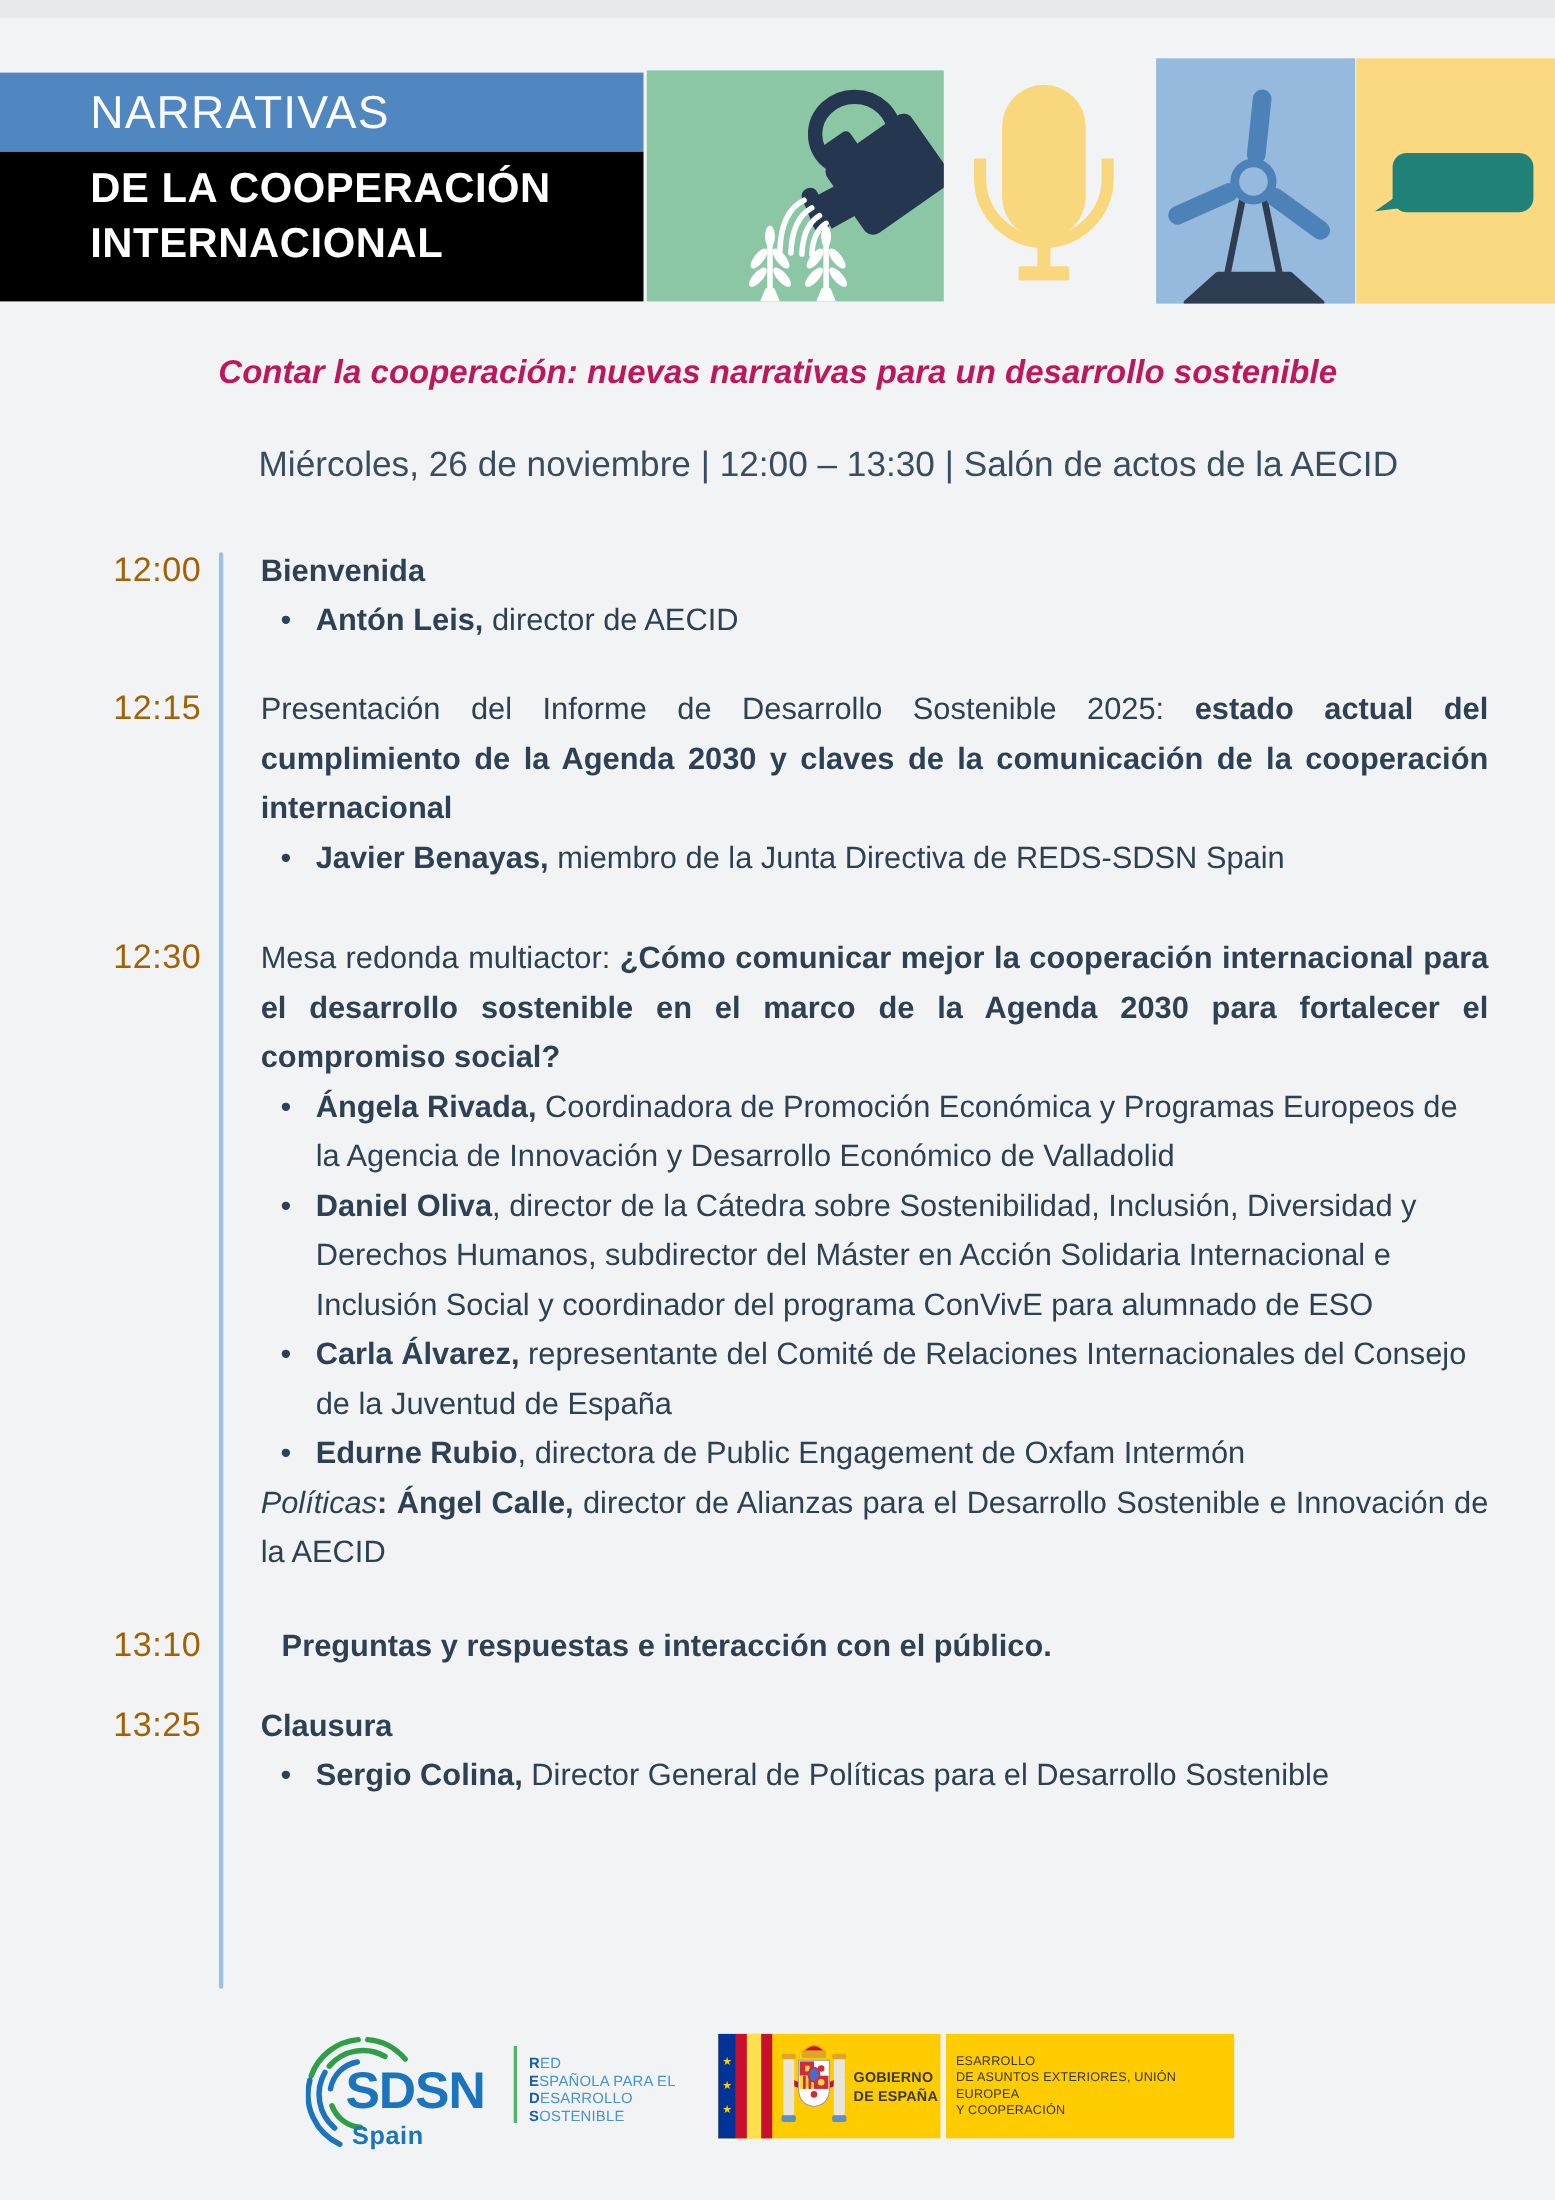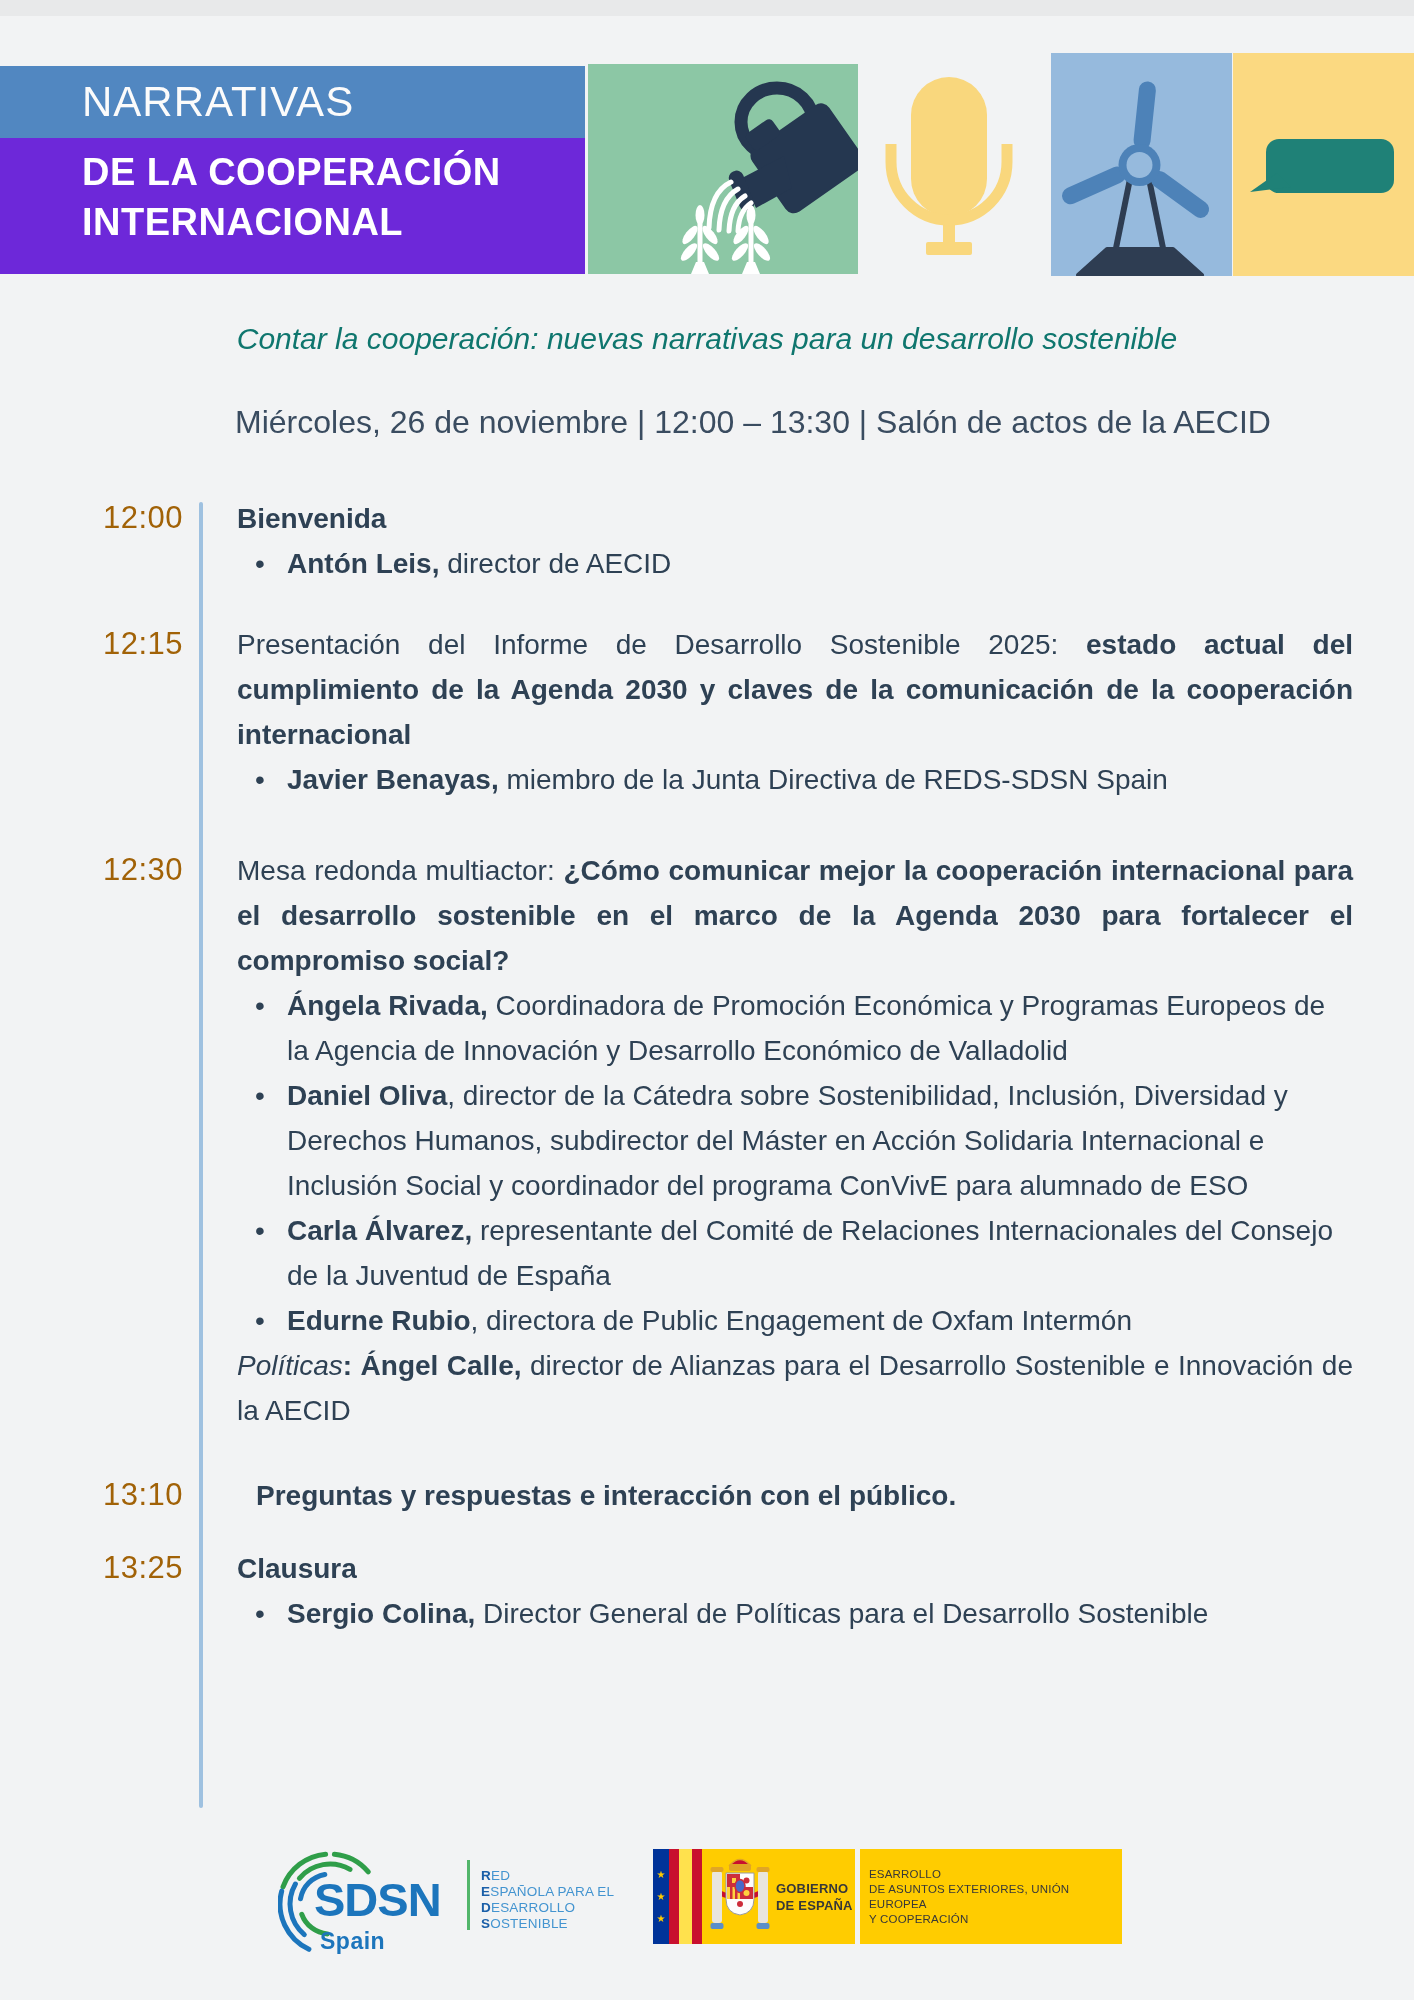--- a/index.html
+++ b/index.html
@@ -2,34 +2,34 @@
 <html><head>
 <meta charset="utf-8">
 <style>
   html,body { margin:0; padding:0; }
   body { font-family:"Liberation Sans", sans-serif; background:#e8e9ea; }
   .page { position:relative; width:1414px; height:2000px; background:#f2f3f4; overflow:hidden; margin:16px auto; }
 
   
   .band-blue { position:absolute; left:0; top:50px; width:585px; height:72px; background:#5187c1; }
   .band-blue .t1 { position:absolute; left:82px; top:12px; font-size:42px; color:#fbfbfb; letter-spacing:1px; white-space:nowrap; }
-  .band-teal { position:absolute; left:0; top:122px; width:585px; height:136px; background:#6d28d9; }
+  .band-teal { position:absolute; left:0; top:122px; width:585px; height:136px; background:#000000; }
   .band-teal .t2 { position:absolute; left:82px; top:13px; font-size:38px; font-weight:700; color:#fff; letter-spacing:.5px; white-space:nowrap; }
   .band-teal .t3 { position:absolute; left:82px; top:63px; font-size:38px; font-weight:700; color:#fff; letter-spacing:.5px; white-space:nowrap; }
 
   .tile { position:absolute; }
   .tile-green  { left:588px; top:48px;  width:270px; height:210px; background:#8cc7a5; }
   .mic-zone    { left:858px; top:48px;  width:193px; height:212px; }
   .tile-blue   { left:1051px; top:37px; width:181px; height:223px; background:#96badd; }
   .tile-yellow { left:1233px; top:37px; width:181px; height:223px; background:#fbd981; }
   .tile svg, .mic-zone svg { position:absolute; left:0; top:0; }
 
   
   .subtitle { position:absolute; left:0; top:306px; width:1414px; text-align:center;
-              font-size:30px; font-style:italic; color:#0f766e; }
+              font-size:30px; font-style:italic; color:#be185d;font-weight:bold; }
   .session  { position:absolute; left:0; top:388px; width:1414px; text-align:center;
               font-size:32px; color:#3a4c60;padding-left:46px; }
 
   
   .agenda { position:absolute; left:0; top:480px; width:1414px; color:#2e4154; }
   .timeline { position:absolute; left:199px; top:6px; width:4px; height:1306px; background:#9fc1e0; border-radius:2px; }
   .row { display:flex; }
   .row .time { width:183px; flex:none; text-align:right; font-size:31px; color:#a16207; padding-top:4px; letter-spacing:.5px; }
   .row .rbody { flex:none; margin-left:54px; width:1116px; font-size:28px; line-height:45px; }
   .row .rbody p { margin:0; }

